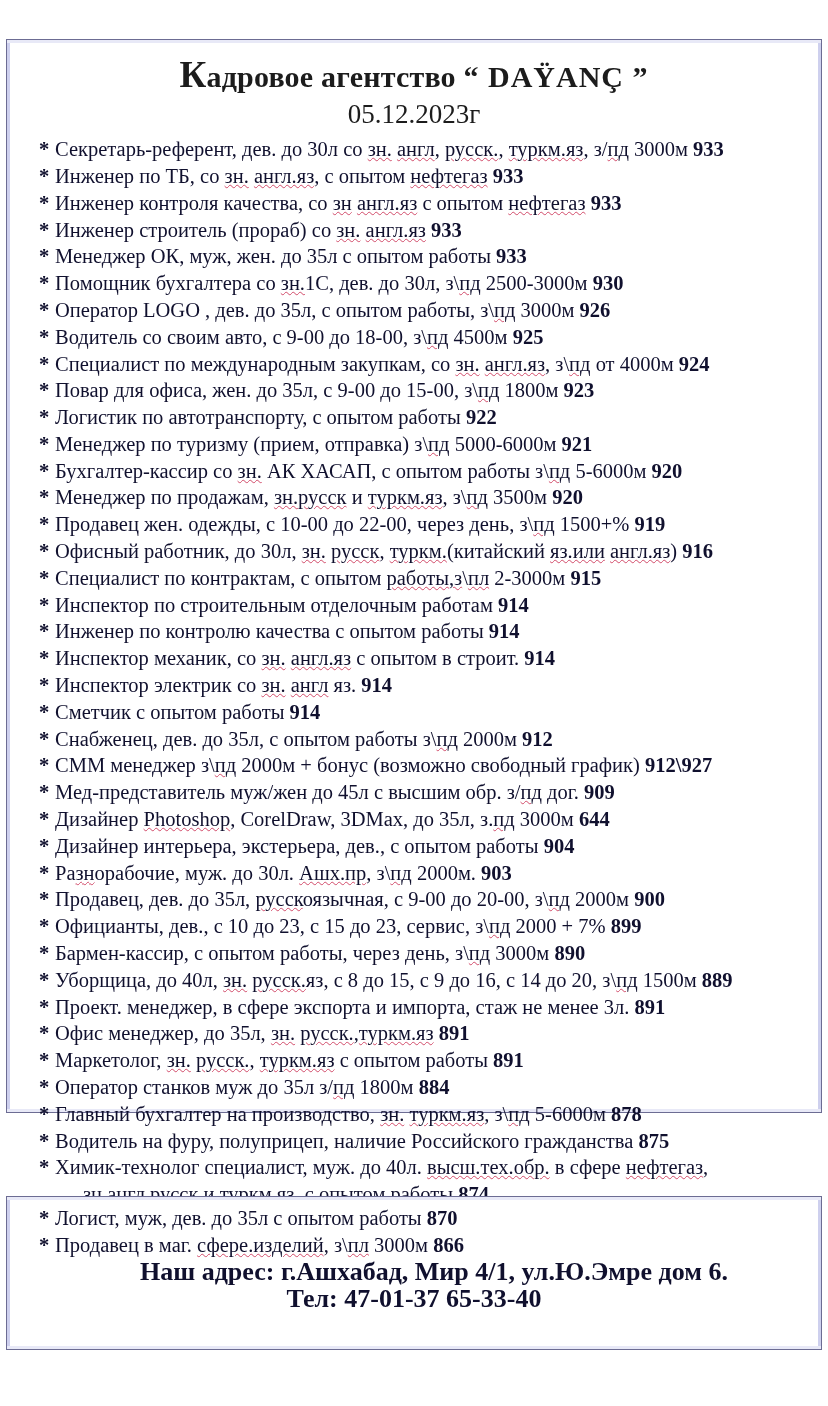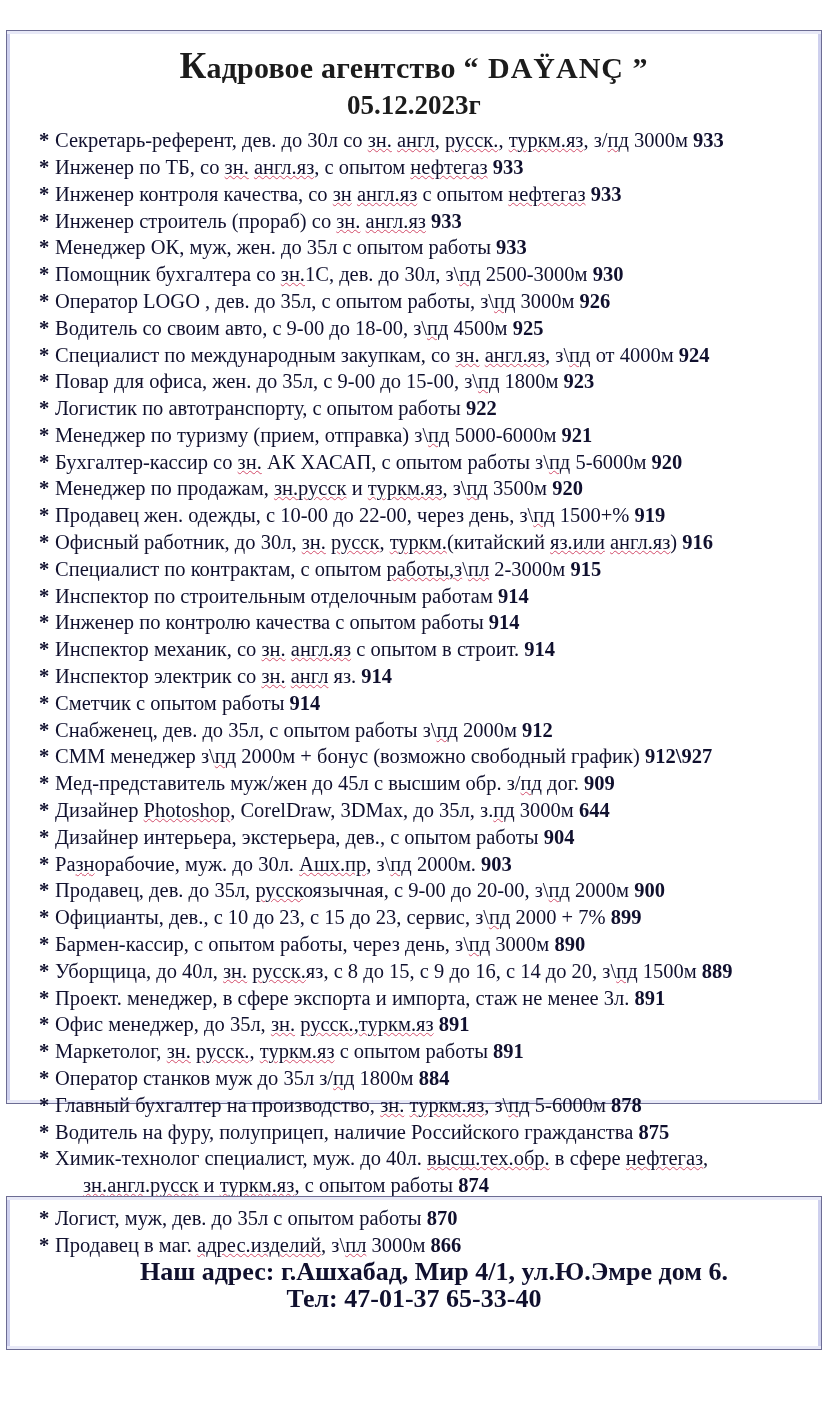--- a/index.html
+++ b/index.html
@@ -29,21 +29,21 @@
     left: 6px;
     right: 6px;
     background: #ffffff;
     border: 1px solid #6c6c93;
     box-shadow:
       inset 0 3px 0 0 #e8e9f7,
       inset 0 -3px 0 0 #e8e9f7,
       inset 3px 0 0 0 #ced0ee,
       inset -3px 0 0 0 #ced0ee;
   }
-  .doc-block.main  { top: 30px;   height: 1074px; }
+  .doc-block.main  { top: 39px;   height: 1074px; }
   .doc-block.footer{ top: 1196px; height: 154px;  }
 
   .inner {
     padding: 0 12px;
   }
 
   
   .title {
     text-align: center;
     font-size: 30px;
@@ -58,21 +58,20 @@
   .title .latin {
     font-family: "Liberation Serif", serif;
     letter-spacing: 1px;
   }
   .date {
     text-align: center;
     font-size: 27px;
     color: #1c1c1c;
     margin: 5px 0 6px 0;
     line-height: 1.1;
-    font-weight: bold;
   }
 
   
   .listing {
     margin: 0;
     padding: 0;
     list-style: none;
   }
   .listing li {
     font-size: 20.5px;
@@ -179,20 +178,20 @@
         </ul>
 
     </div>
   </div>
 
   <div class="doc-block footer">
     <div class="inner">
       <div class="foot-pad"></div>
       <ul class="listing" id="footer-listing">
           <li><span class="star">*</span><span class="txt">Логист, муж, дев. до 35л с опытом работы</span> <span class="code">870</span></li>
-          <li><span class="star">*</span><span class="txt">Продавец в маг. <span class="sp">адрес.изделий</span>, з\<span class="sp">пл</span> 3000м</span> <span class="code">866</span></li>
+          <li><span class="star">*</span><span class="txt">Продавец в маг. <span class="sp">сфере.изделий</span>, з\<span class="sp">пл</span> 3000м</span> <span class="code">866</span></li>
         </ul>
       <div class="contact addr">Наш адрес: г.Ашхабад, Мир 4/1, ул.Ю.Эмре дом 6.</div>
       <div class="contact">Тел: 47-01-37   65-33-40</div>
     </div>
   </div>
 
 </div>
 
 </body></html>

